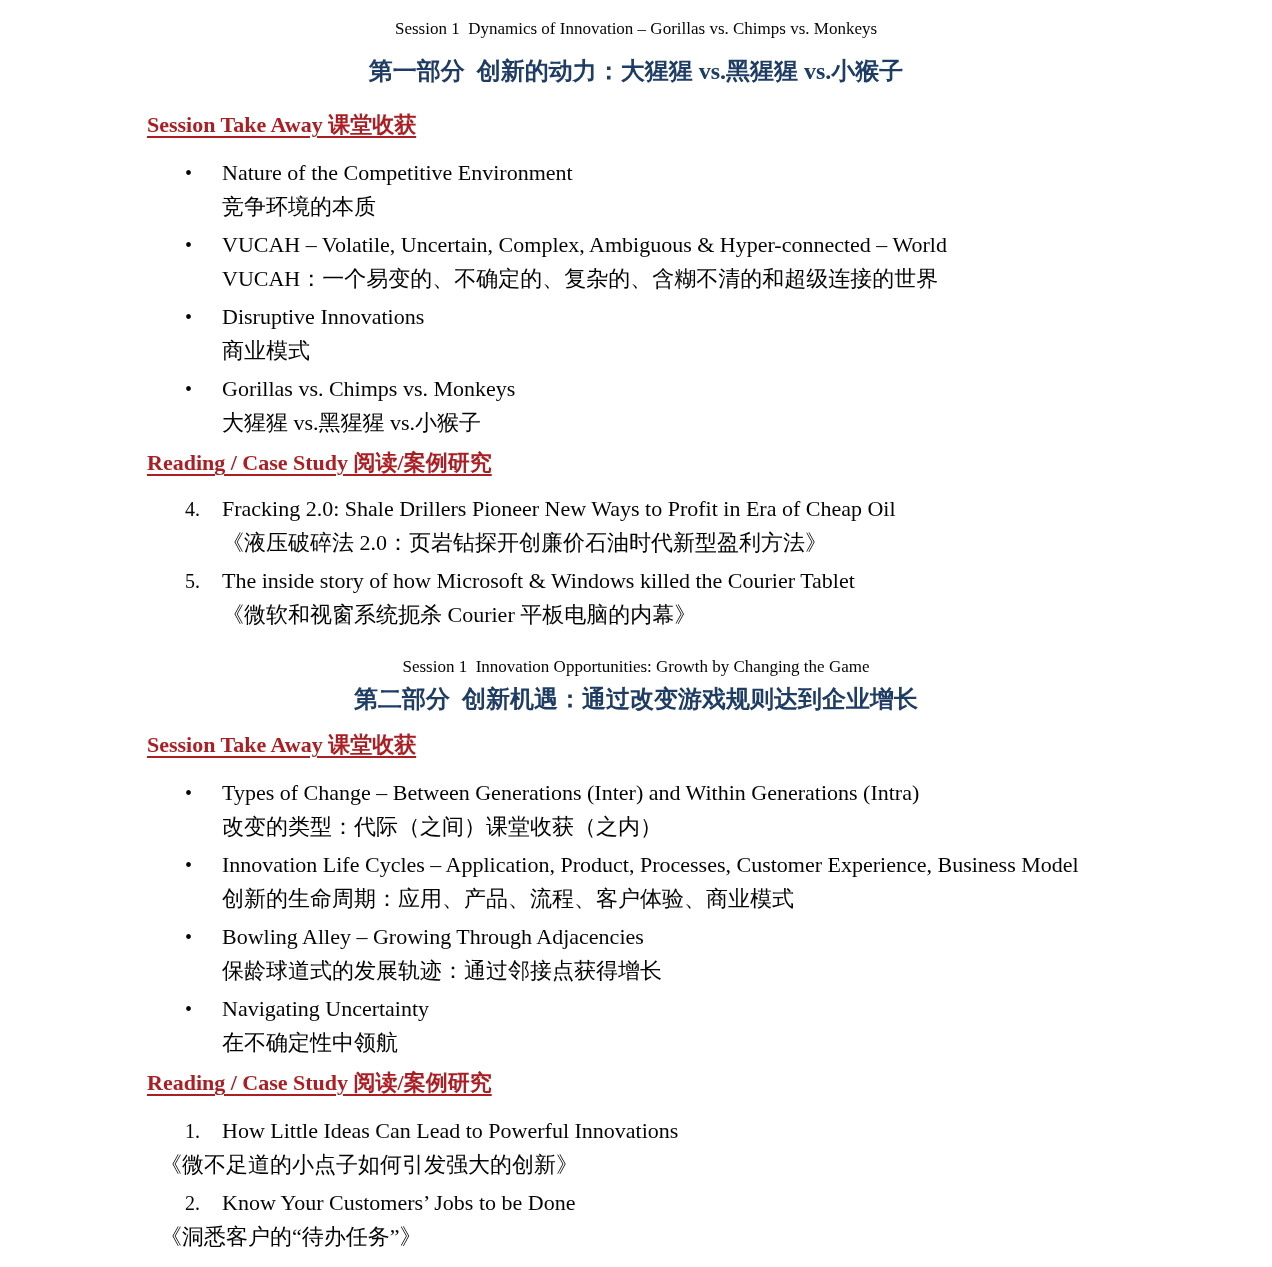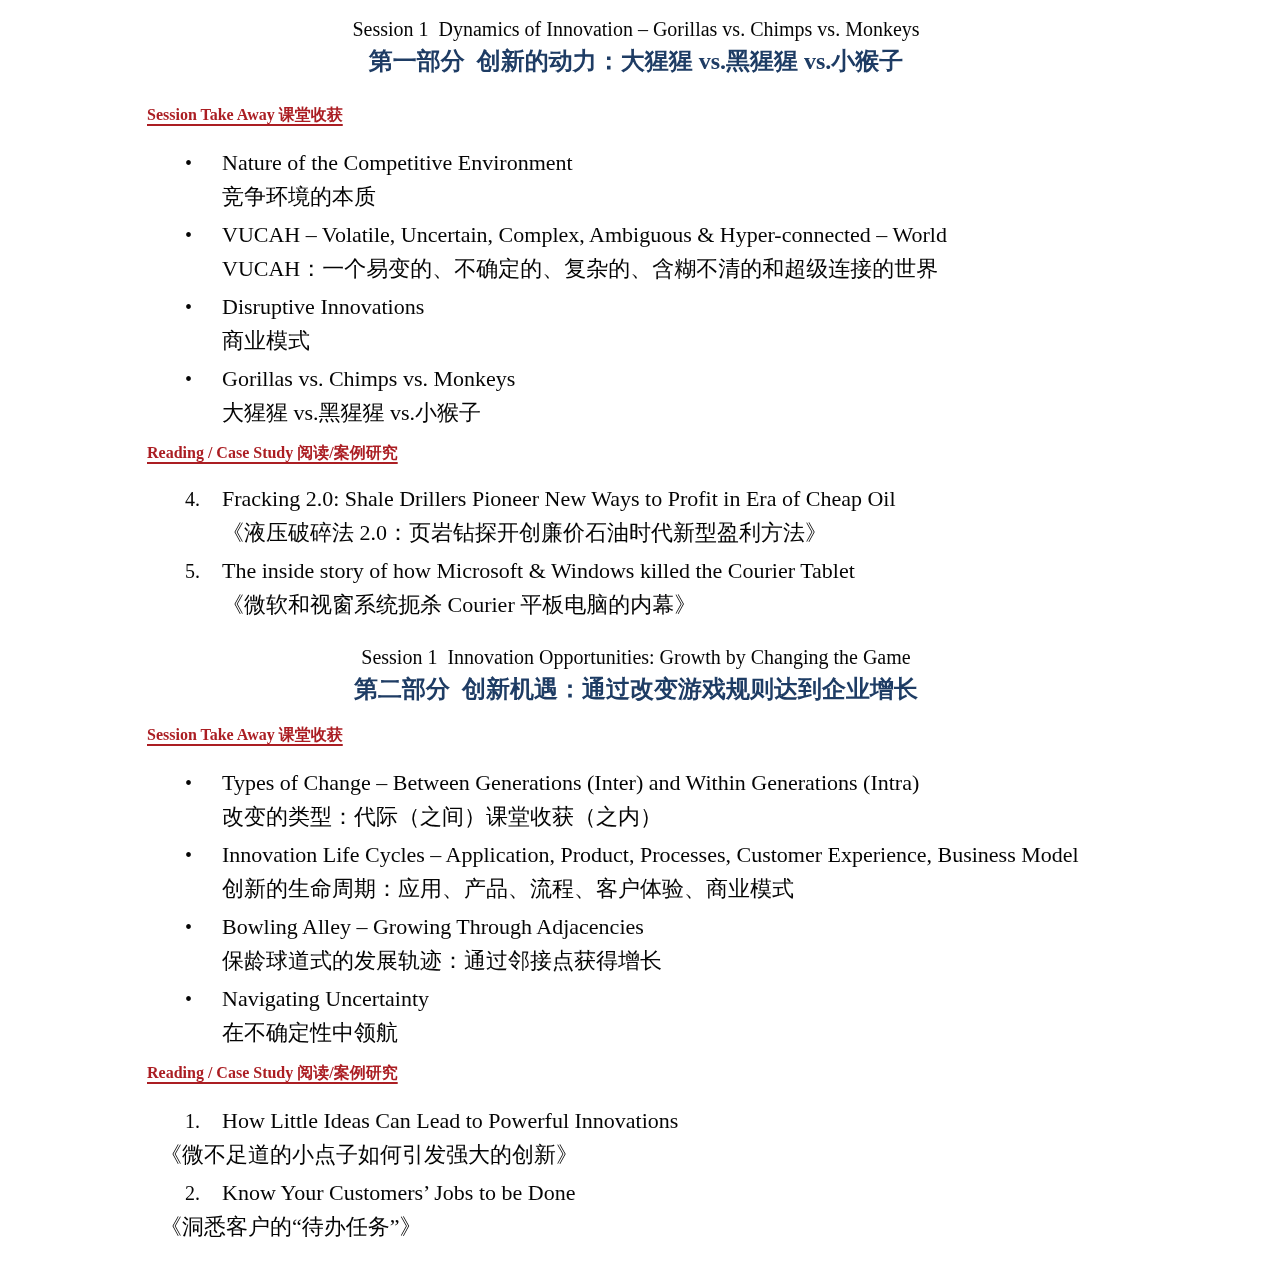--- a/index.html
+++ b/index.html
@@ -16,37 +16,38 @@
     font-family:"Liberation Serif","DejaVu Serif",serif;
     color:var(--ink);
   }
   .page{
     width:1272px;
     height:1267px;
     padding-top:14px;
     background:#ffffff;
   }
   .title-en{
-    font-size:20px;
+    font-size:17px;
     line-height:30px;
     text-align:center;
     white-space:pre-wrap;
     color:var(--ink);
   }
   .title-zh{
     font-size:24px;
     line-height:34px;
     text-align:center;
     font-weight:bold;
     color:var(--blue);
+    margin-top:10px;
     white-space:pre-wrap;
   }
   .section-heading{
     margin-left:147px;
-    font-size:16px;
+    font-size:22px;
     line-height:30px;
     font-weight:bold;
     color:var(--red);
   }
   .section-heading span{
     text-decoration:underline;
     text-decoration-thickness:2px;
     text-underline-offset:4px;
   }
   .mt22{margin-top:22px;}

